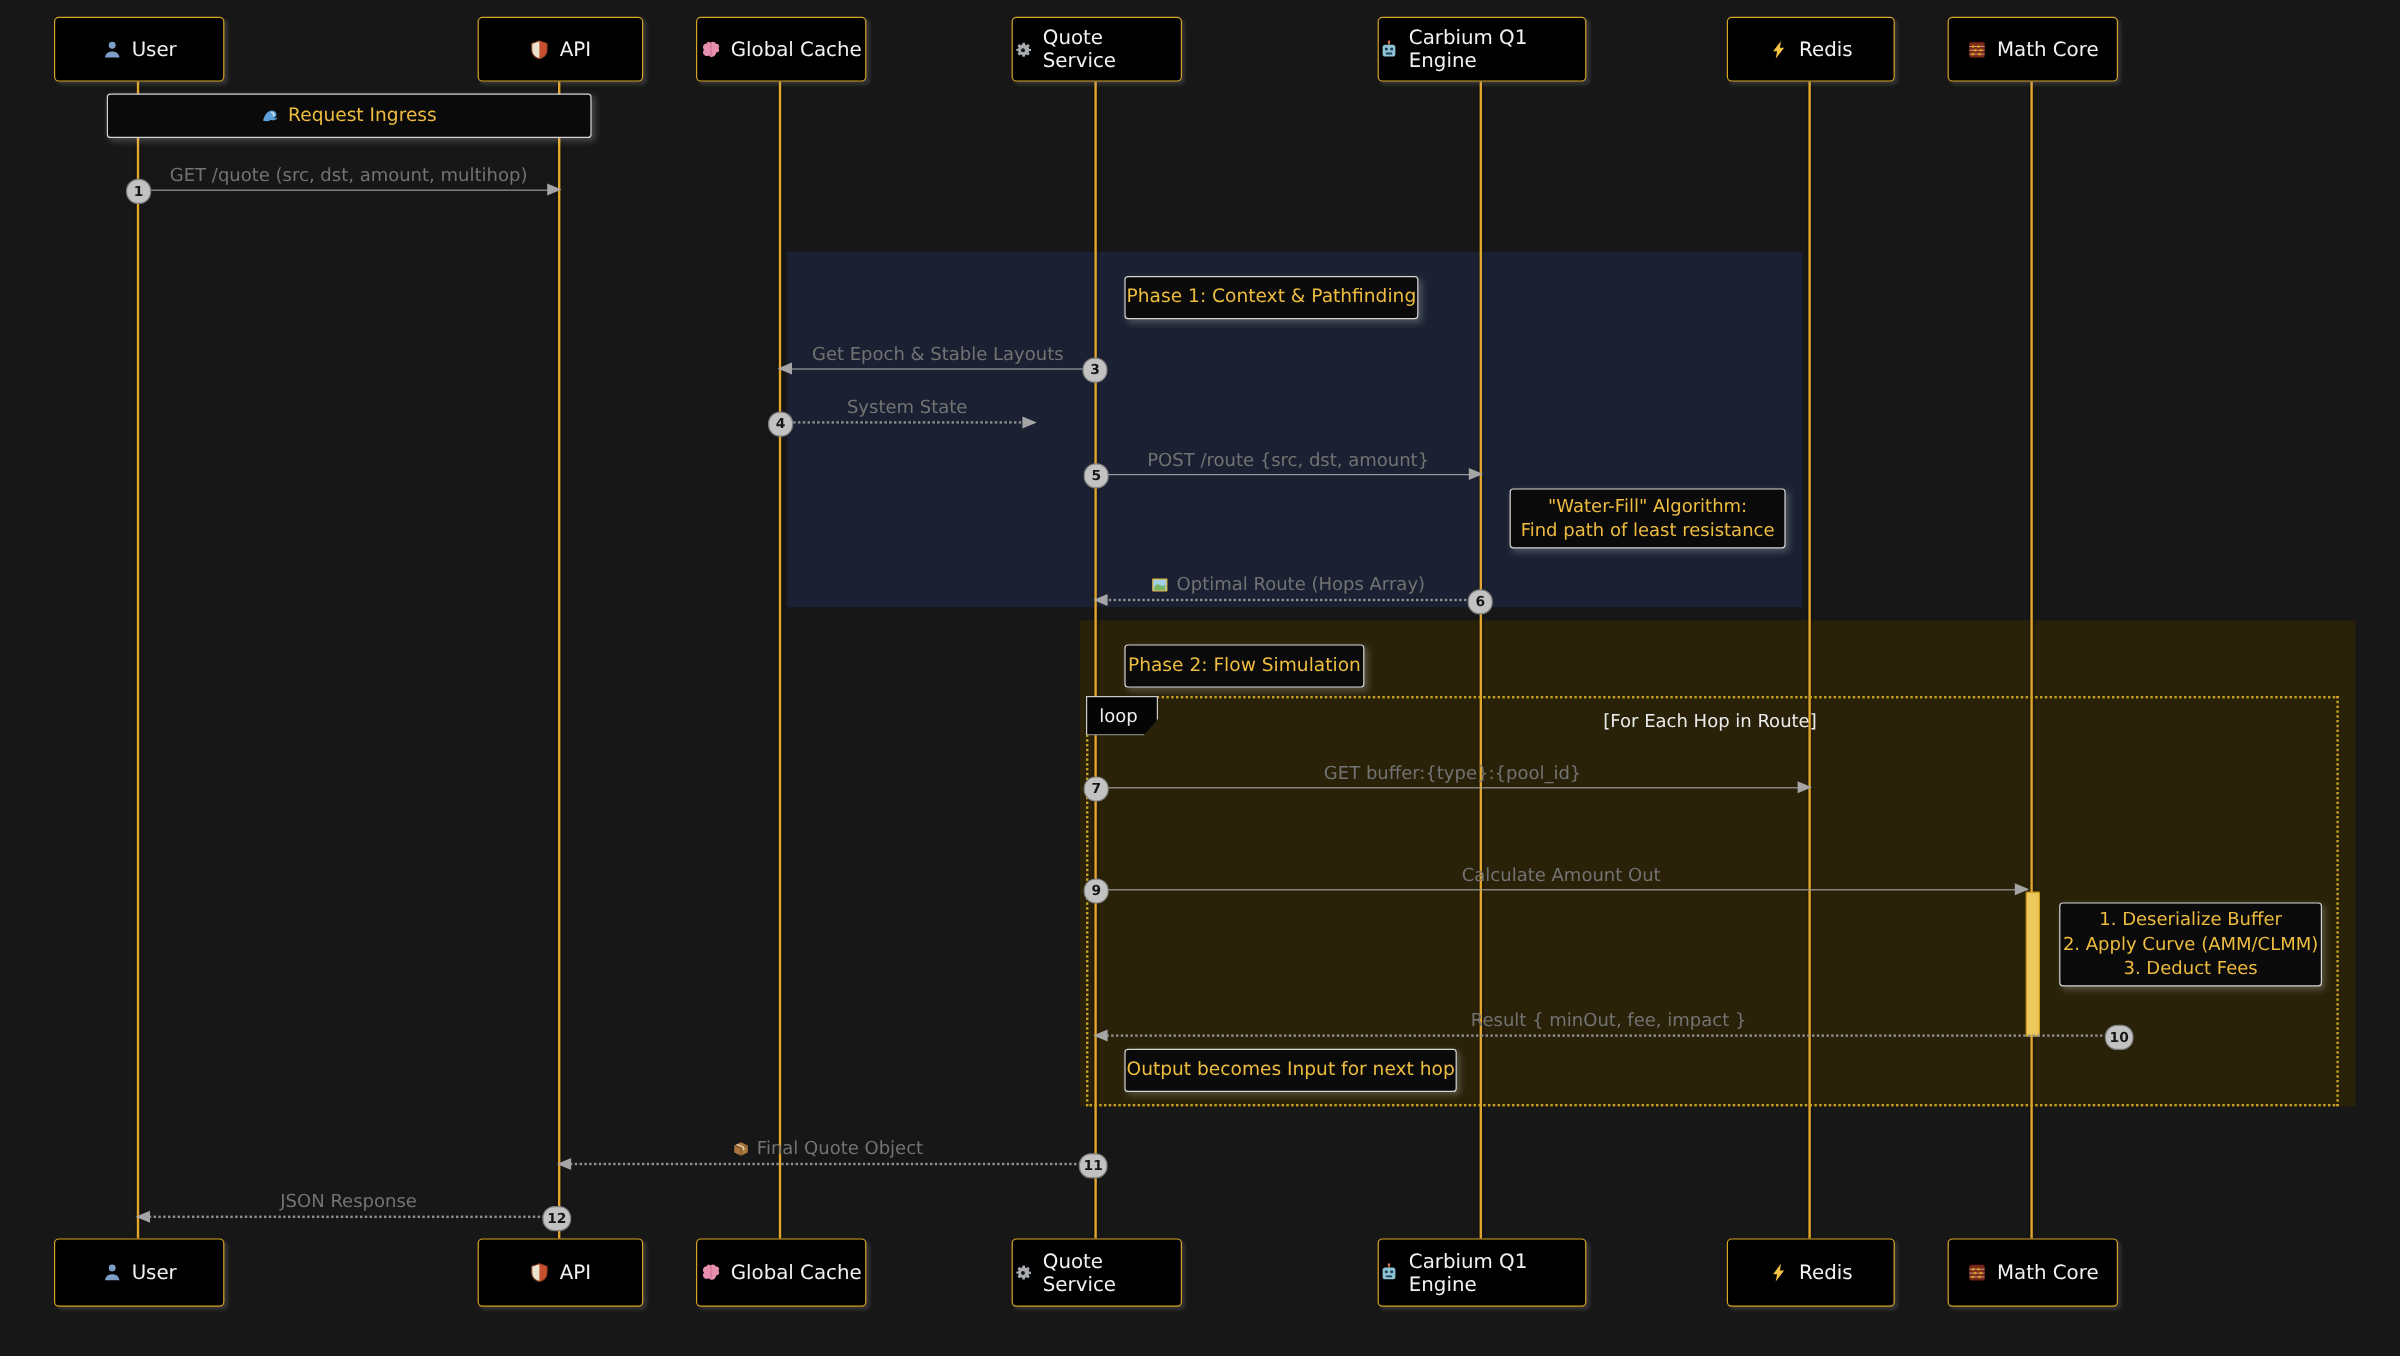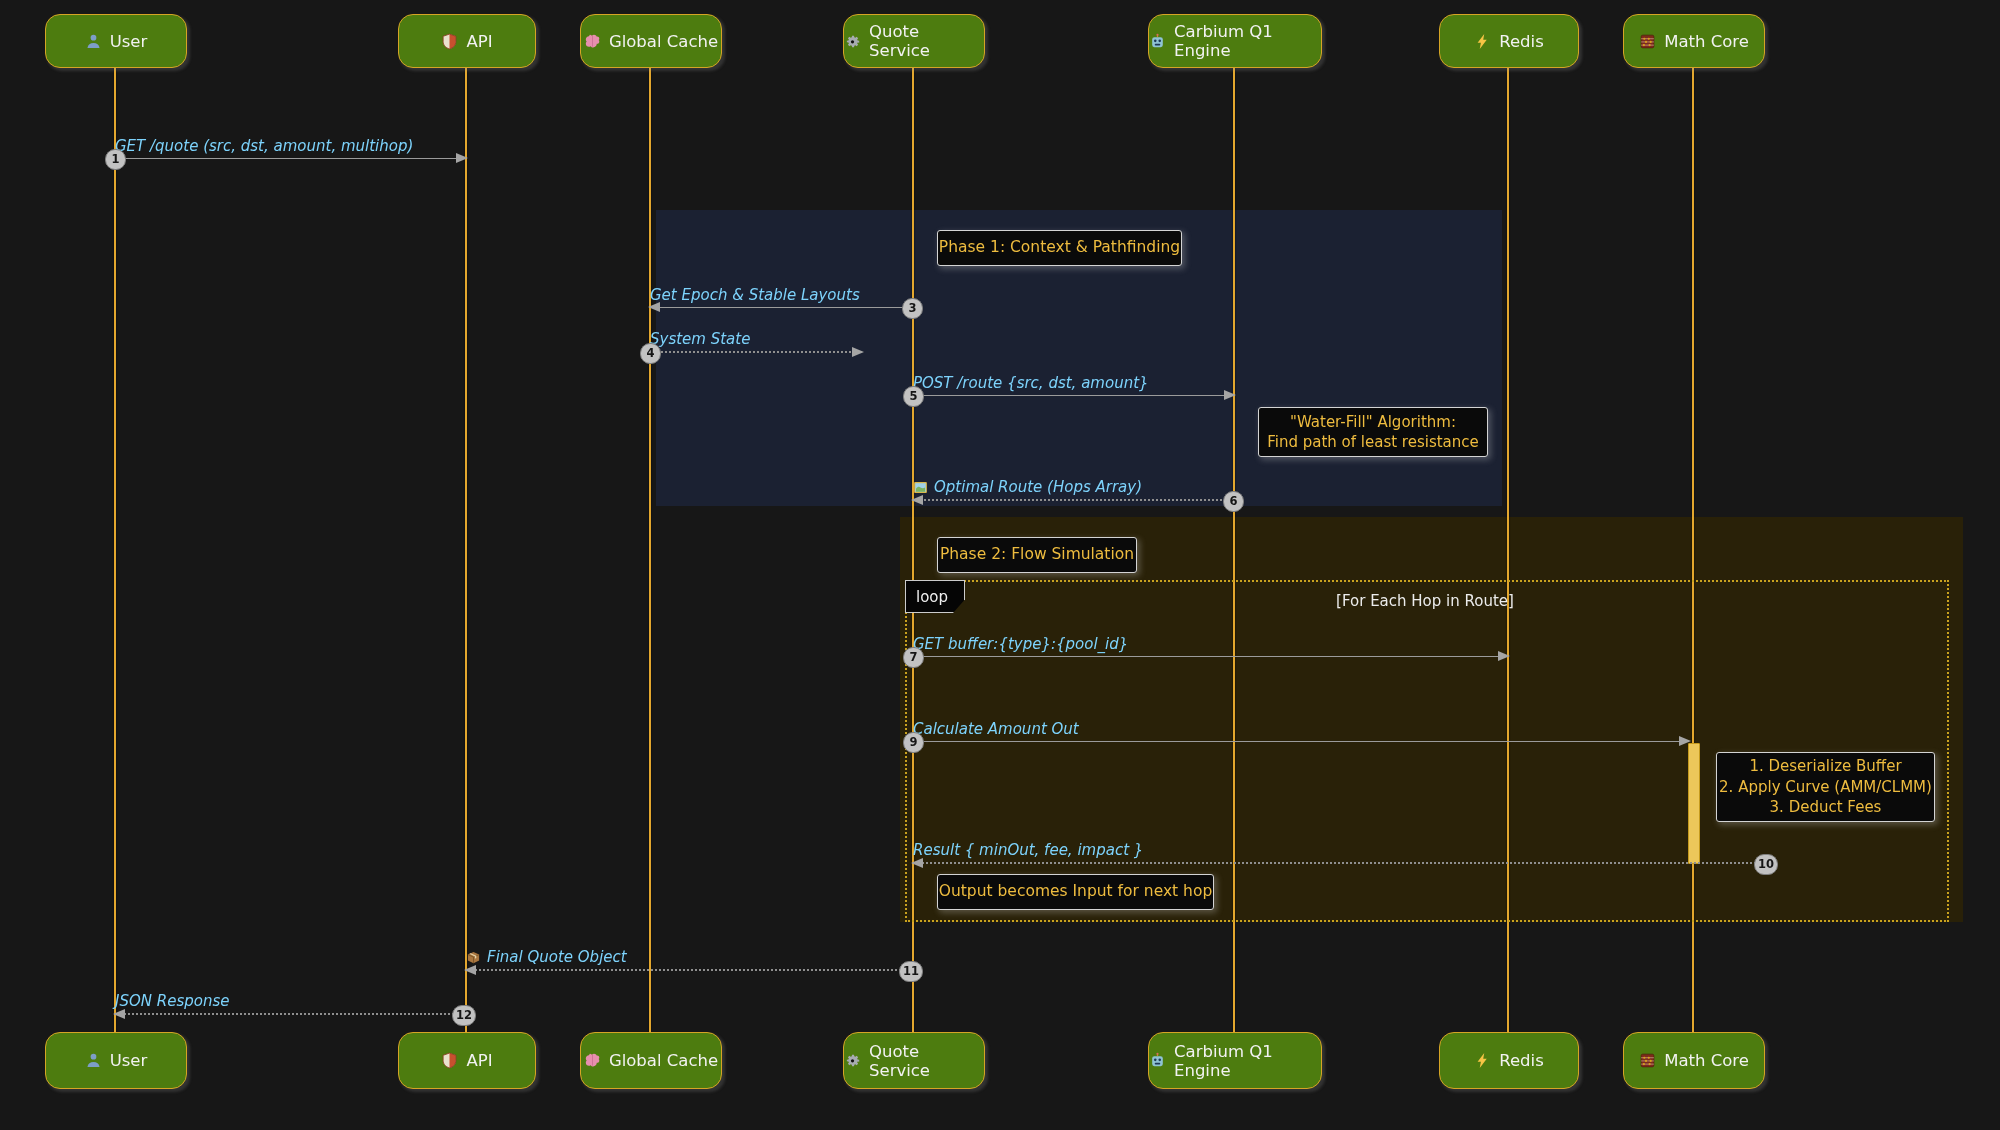--- a/index.html
+++ b/index.html
@@ -6,31 +6,31 @@
   .stage{position:relative;width:2000px;height:1130px;background:#171717;overflow:hidden;
          font-family:"DejaVu Sans","Liberation Sans",sans-serif;}
   
   .bg-rect{position:absolute;z-index:1;}
   .phase1-bg{left:656px;top:210px;width:846px;height:296px;background:#1b2132;}
   .phase2-bg{left:900px;top:517px;width:1063px;height:405px;background:#292108;}
   
   .lifeline{position:absolute;top:68px;height:964px;width:2px;background:#e3a72e;z-index:2;
             box-shadow:0 0 2px rgba(0,0,0,.8);}
   
-  .pbox{position:absolute;height:52px;background:#4d7c0f;border:1.5px solid #d6a425;border-radius:15px;
+  .pbox{position:absolute;height:52px;background:#000000;border:1.5px solid #d6a425;border-radius:4px;
         display:flex;align-items:center;justify-content:center;gap:8px;color:#f2f2f2;font-size:16.5px;
         z-index:6;box-shadow:2.5px 2.5px 3px rgba(150,150,150,.22);}
   .pbox.bottom{height:55px;}
   .icon{display:inline-flex;width:17px;height:17px;flex:0 0 auto;}
   .icon svg{width:100%;height:100%;}
   .icon.small{width:15px;height:15px;}
   
   .msg{position:absolute;z-index:5;}
-  .msg-label{height:20px;display:flex;align-items:center;justify-content:flex-start;gap:6px;
-             color:#7dd3fc;font-size:15px;white-space:nowrap;font-style:italic;}
+  .msg-label{height:20px;display:flex;align-items:center;justify-content:center;gap:6px;
+             color:#737373;font-size:15px;white-space:nowrap;}
   .msg-line{position:relative;margin-top:2px;height:0;}
   .line-solid{border-top:1.7px solid #9b9b9b;}
   .line-dashed{border-top:2px dotted #8f8f8f;}
   .arrowhead{position:absolute;top:-6.5px;width:0;height:0;border-top:5.5px solid transparent;
              border-bottom:5.5px solid transparent;}
   .arrowhead.right{right:-2px;border-left:12px solid #a5a5a5;}
   .arrowhead.left{left:-2px;border-right:12px solid #a5a5a5;}
   .seqnum{position:absolute;top:-10.5px;min-width:13px;height:19px;padding:0 3px;background:#c2c2c2;
           color:#161616;border:1px solid #7e7e7e;border-radius:10px;font-size:11.5px;font-weight:bold;
           display:flex;align-items:center;justify-content:center;z-index:7;}
@@ -349,20 +349,31 @@
   <div class="msg" style="left:115px;top:991px;width:351px">
     <div class="msg-label">
         <span>JSON Response</span>
       </div>
     <div class="msg-line line-dashed">
       <span class="arrowhead left"></span>
       <span class="seqnum at-right">12</span>
     </div>
   </div>
 
+  <div class="note" style="left:89px;top:78px;width:402px;height:35px">
+    <div class="note-row">
+      <span class="icon small">
+          <svg viewBox="0 0 16 16">
+            <path d="M1.2 12.2C3 6.4 5.8 3.2 9 3.2c2.6 0 4.2 1.5 4.2 3.6 0 1.8-1.3 3-3 3 1 .6 2.6.5 4-.5-1 3.1-4.4 3.2-6 2.1-1.6 1.5-4.6 1.8-7 .8z" fill="#5b9fd6"></path>
+            <path d="M9 4.6c1.6 0 2.7.9 2.7 2.2 0 1.2-.9 2-2.1 2 .6-.6.8-1.4.4-2.2-.3-.8-1-1.3-2-1.4.3-.4.6-.6 1-.6z" fill="#cfe6f5"></path>
+          </svg>
+        </span>
+      <span>Request Ingress</span>
+    </div>
+  </div>
 
   <div class="note" style="left:937px;top:230px;width:243px;height:34px">
     <span>Phase 1: Context &amp; Pathfinding</span>
   </div>
 
   <div class="note" style="left:1258px;top:407px;width:228px;height:48px;font-size:15px">
     <span>"Water-Fill" Algorithm:</span>
     <span>Find path of least resistance</span>
   </div>
 

